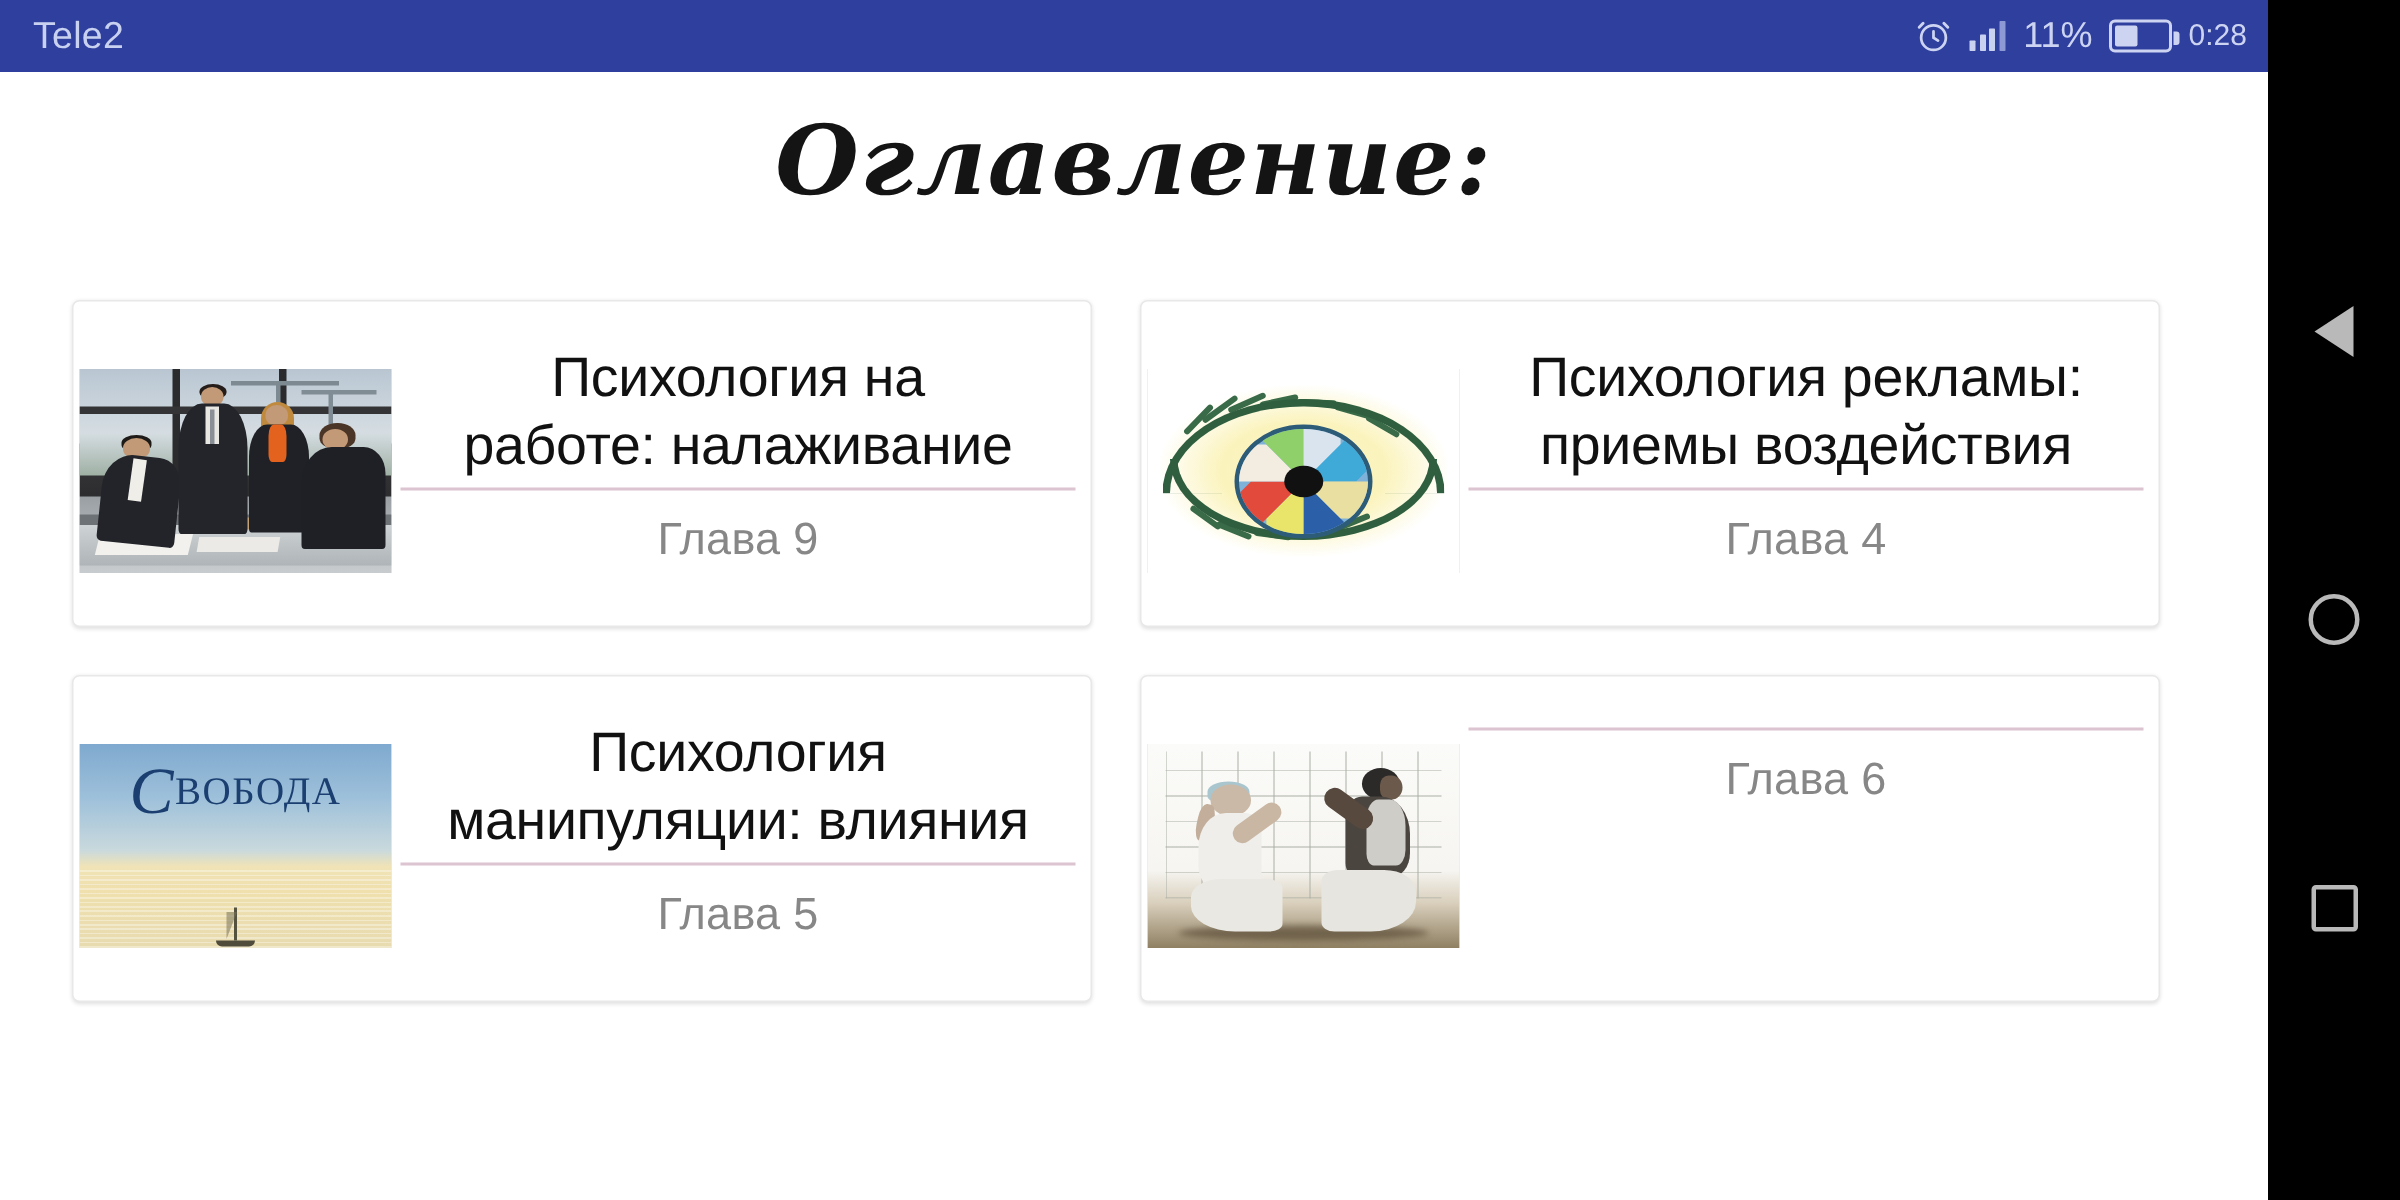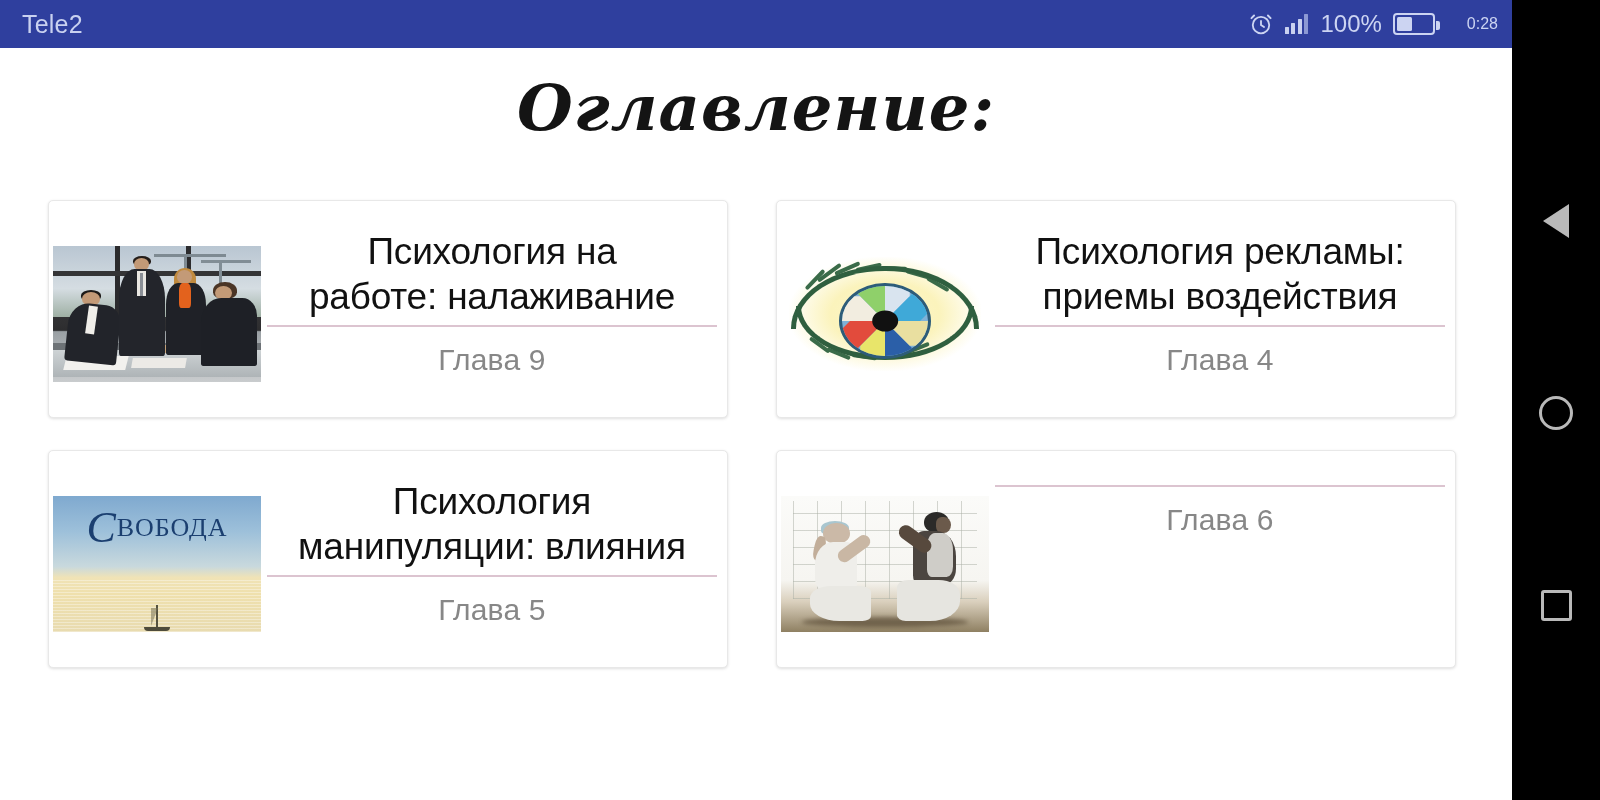--- a/index.html
+++ b/index.html
@@ -26,21 +26,21 @@
   .signal i:nth-child(1){ height:7px; }
   .signal i:nth-child(2){ height:11px; }
   .signal i:nth-child(3){ height:15px; }
   .signal i:nth-child(4){ height:20px; background:#8c99d4; }
   .batt-pct{ color:#ccd4f2; font-size:24px; margin-left:1px; }
   .battery{ position:relative; width:42px; height:22px; border:2.4px solid #ccd4f2;
             border-radius:4px; display:flex; align-items:center; padding:2px; }
   .battery::after{ content:""; position:absolute; right:-7px; top:6px; width:4px; height:9px;
             background:#ccd4f2; border-radius:0 2px 2px 0; }
   .battery span{ display:block; height:100%; width:44%; background:#ccd4f2; border-radius:1.5px; }
-  .clock{ color:#ccd4f2; font-size:16px; margin-left:21px;text-align:center; }
+  .clock{ color:#ccd4f2; font-size:20px; margin-left:0;text-align:center; }
 
   
   .navbar{
     position:absolute; right:0; top:0; width:88px; height:800px; background:#000000;
     display:flex; flex-direction:column; align-items:center; justify-content:flex-start;
   }
   .nav-btn{ width:88px; height:92px; display:flex; align-items:center; justify-content:center; }
   .nav-back{ margin-top:175px; }
   .nav-home{ margin-top:100px; }
   .nav-recent{ margin-top:100px; }
@@ -59,21 +59,21 @@
     font-family:"DejaVu Serif", serif;
     font-style:italic; font-weight:700;
     font-size:64px; color:#141414; letter-spacing:1px;
     line-height:1.05;
   }
 
   
   .grid{
     position:absolute; left:48px; top:152px;
     width:1392px;
-    display:grid; grid-template-columns:680px 680px; gap:32px 48px;
+    display:grid; grid-template-columns:680px 680px; gap:32px 32px;
   }
   .card{
     position:relative; height:218px; background:#ffffff;
     border:1px solid #e8e8e8; border-radius:5px;
     box-shadow:0 1px 3px rgba(0,0,0,.13);
     display:flex; align-items:flex-start; overflow:hidden;
   }
   .thumb{
     width:208px; height:136px; margin:45px 0 0 4px; flex:0 0 auto;
     position:relative; overflow:hidden; background:#fde047;
@@ -222,21 +222,21 @@
         <circle cx="12" cy="13" r="7.6" fill="none" stroke="#ccd4f2" stroke-width="1.7"></circle>
         <path d="M12 9.2 V13 L14.8 14.8" fill="none" stroke="#ccd4f2" stroke-width="1.7" stroke-linecap="round"></path>
         <path d="M5.6 4.2 L3.2 6.6 M18.4 4.2 L20.8 6.6" stroke="#ccd4f2" stroke-width="1.8" stroke-linecap="round"></path>
       </svg>
       <span class="signal">
         <i></i>
           <i></i>
           <i></i>
           <i></i>
       </span>
-      <span class="batt-pct">100%</span>
+      <span class="batt-pct">11%</span>
       <span class="battery">
           <span></span>
         </span>
       <span class="clock">0:28</span>
     </div>
   </div>
 
   <div class="page">
     <div class="page-title">Оглавление:</div>
 

